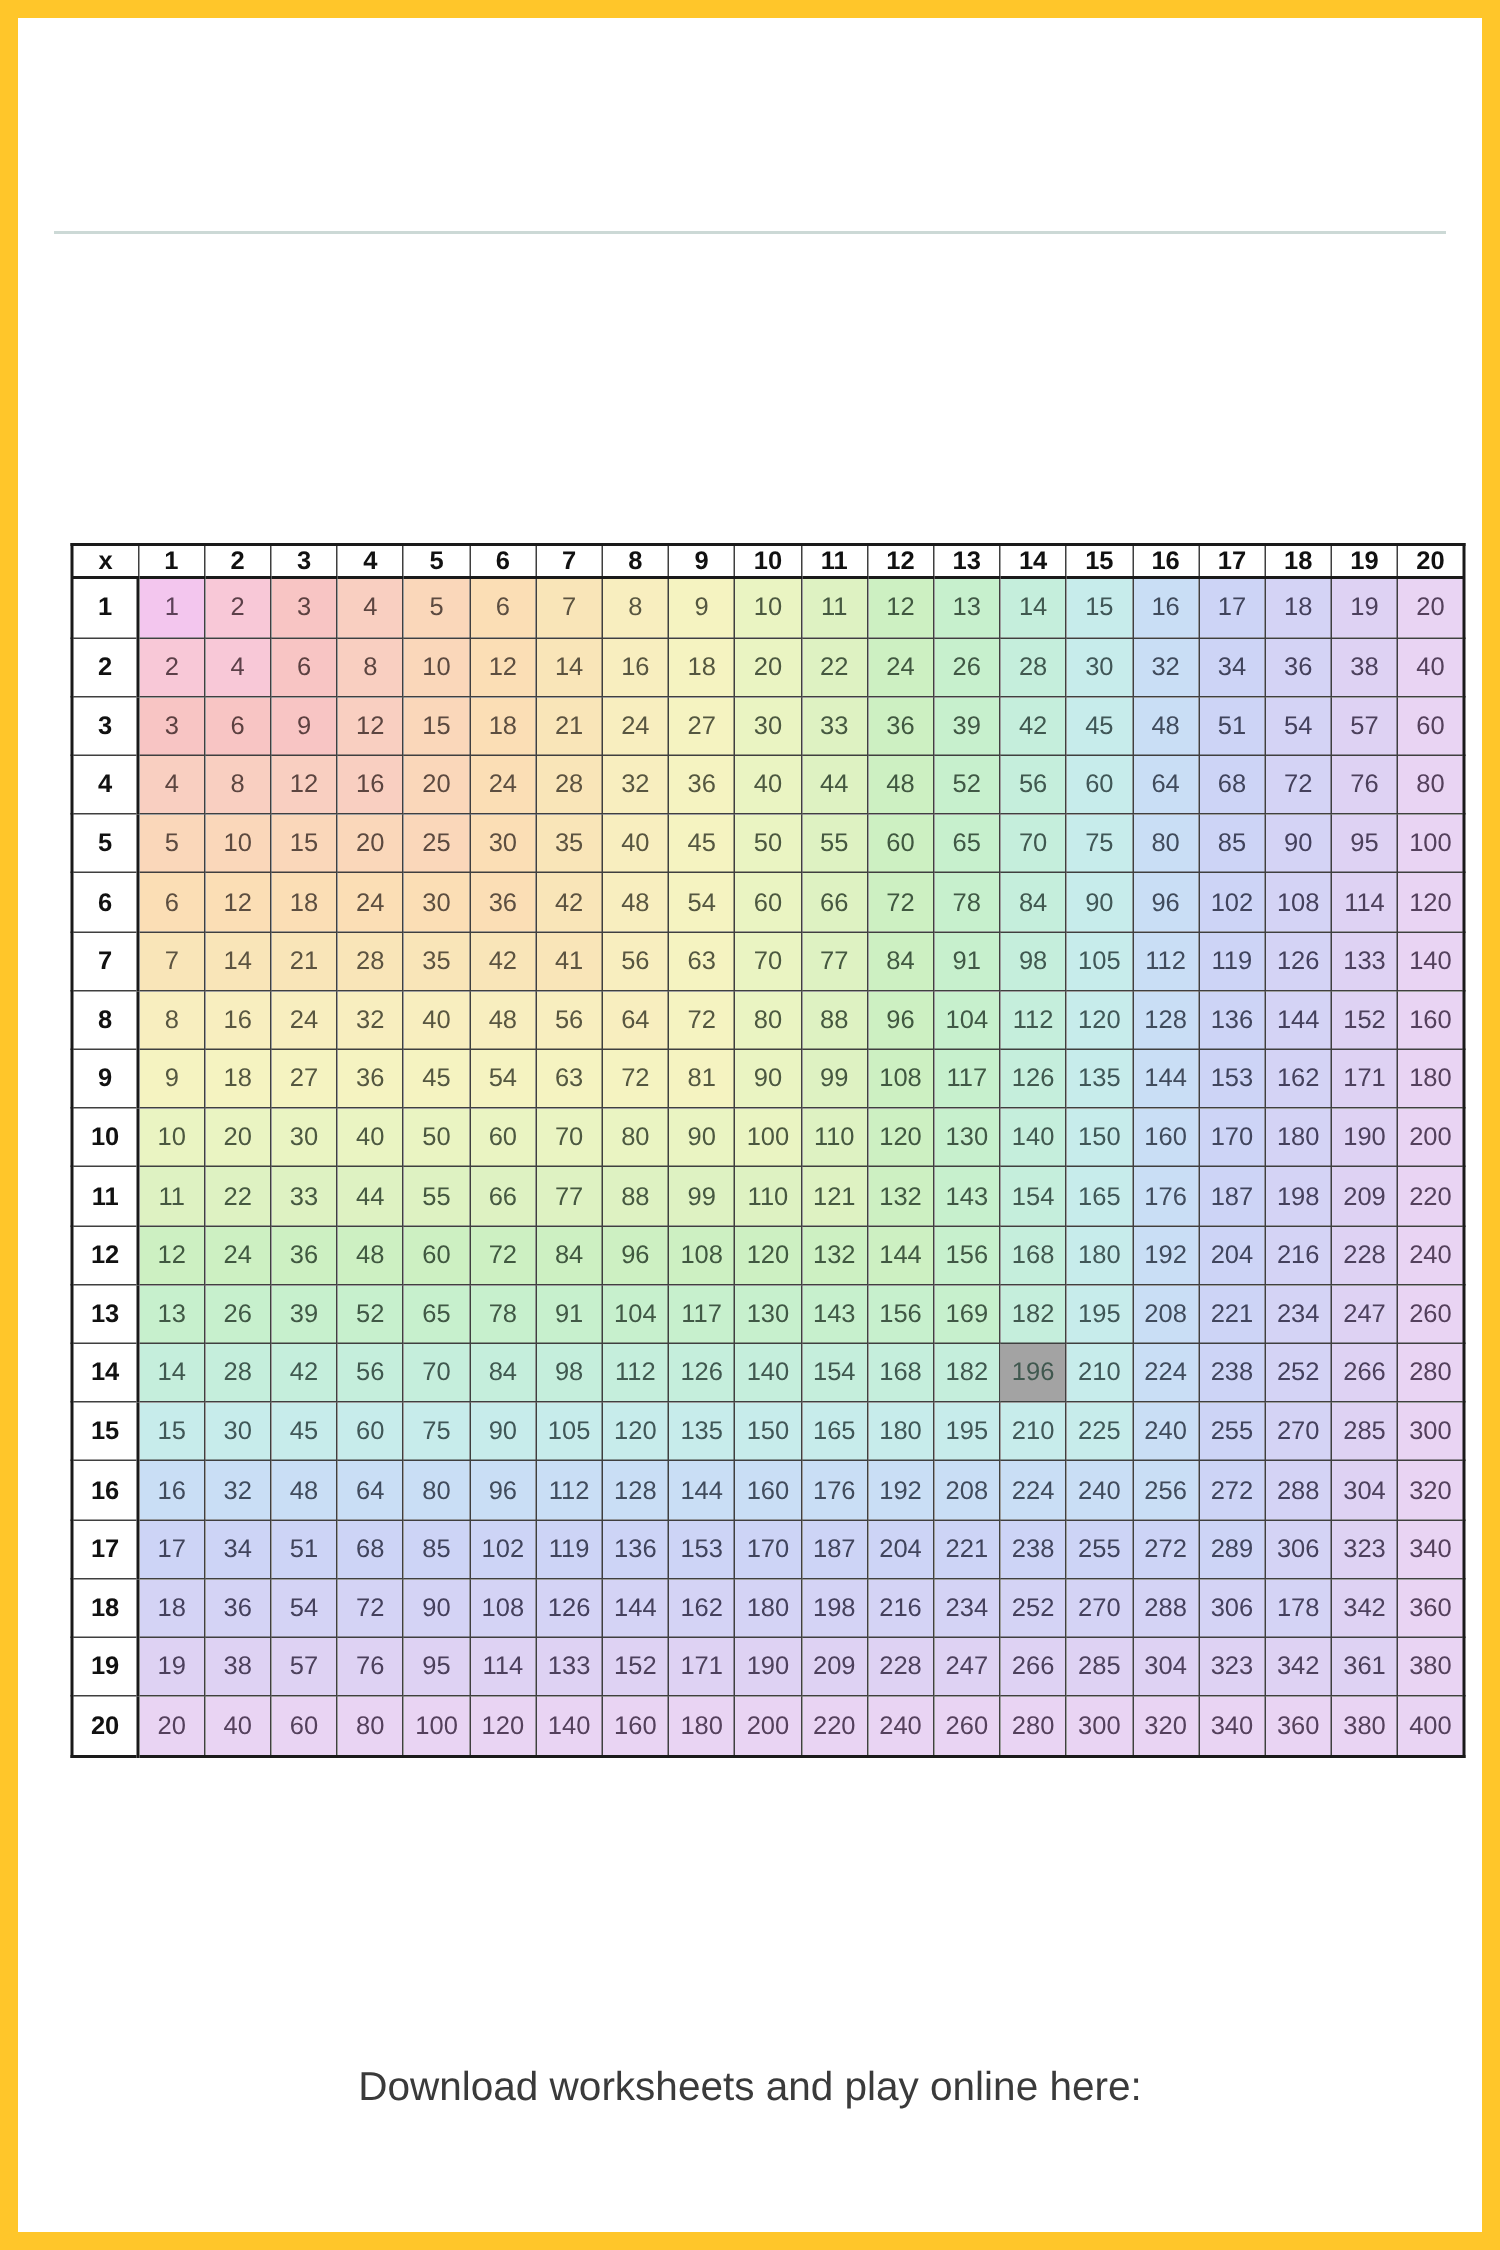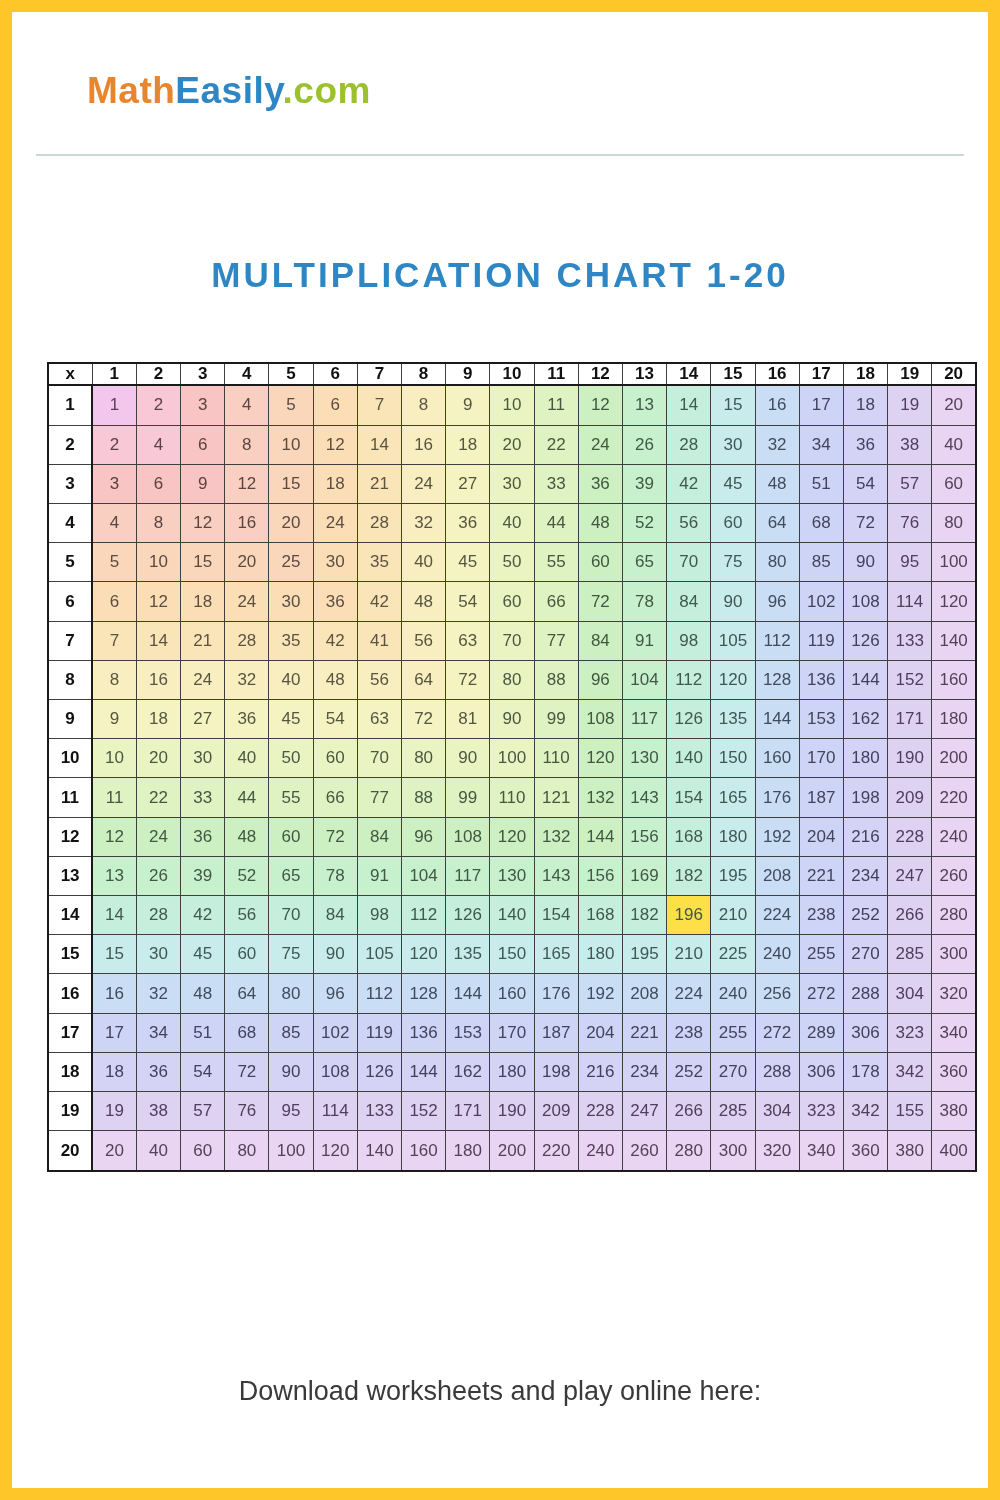--- a/index.html
+++ b/index.html
@@ -91,28 +91,24 @@
     text-align: center;
     font-size: 27px;
   }
 </style>
 </head>
 <body>
 
 <div class="page">
 
   <div class="header">
-    <div class="logo">
-      <span style="color: rgb(232, 134, 45);">Math</span><span style="color: rgb(47, 134, 197);">Easily</span><span style="color: rgb(156, 193, 47);">.com</span>
-    </div>
   </div>
 
   <div class="divider"></div>
 
-  <div class="title" style="color: rgb(46, 134, 196);">MULTIPLICATION CHART 1-20</div>
 
   <table class="mult" id="mult-table">
       <thead>
         <tr>
           <th>x</th>
           <th>1</th>
           <th>2</th>
           <th>3</th>
           <th>4</th>
           <th>5</th>
@@ -441,21 +437,21 @@
           <td style="background: rgb(197, 238, 220); color: rgb(64, 88, 79);">56</td>
           <td style="background: rgb(197, 238, 220); color: rgb(64, 88, 79);">70</td>
           <td style="background: rgb(197, 238, 220); color: rgb(64, 88, 79);">84</td>
           <td style="background: rgb(197, 238, 220); color: rgb(64, 88, 79);">98</td>
           <td style="background: rgb(197, 238, 220); color: rgb(64, 88, 79);">112</td>
           <td style="background: rgb(197, 238, 220); color: rgb(64, 88, 79);">126</td>
           <td style="background: rgb(197, 238, 220); color: rgb(64, 88, 79);">140</td>
           <td style="background: rgb(197, 238, 220); color: rgb(64, 88, 79);">154</td>
           <td style="background: rgb(197, 238, 220); color: rgb(64, 88, 79);">168</td>
           <td style="background: rgb(197, 238, 220); color: rgb(64, 88, 79);">182</td>
-          <td style="background: #fde047; color: rgb(64, 88, 79);">196</td>
+          <td style="background: #a3a3a3; color: rgb(64, 88, 79);">196</td>
           <td style="background: rgb(199, 236, 235); color: rgb(64, 87, 87);">210</td>
           <td style="background: rgb(201, 222, 245); color: rgb(64, 75, 92);">224</td>
           <td style="background: rgb(205, 212, 246); color: rgb(64, 68, 92);">238</td>
           <td style="background: rgb(212, 211, 245); color: rgb(68, 64, 92);">252</td>
           <td style="background: rgb(222, 210, 243); color: rgb(76, 64, 92);">266</td>
           <td style="background: rgb(233, 212, 243); color: rgb(84, 64, 92);">280</td>
         </tr>
         <tr>
           <th>15</th>
           <td style="background: rgb(199, 236, 235); color: rgb(64, 87, 87);">15</td>
@@ -561,21 +557,21 @@
           <td style="background: rgb(222, 210, 243); color: rgb(76, 64, 92);">171</td>
           <td style="background: rgb(222, 210, 243); color: rgb(76, 64, 92);">190</td>
           <td style="background: rgb(222, 210, 243); color: rgb(76, 64, 92);">209</td>
           <td style="background: rgb(222, 210, 243); color: rgb(76, 64, 92);">228</td>
           <td style="background: rgb(222, 210, 243); color: rgb(76, 64, 92);">247</td>
           <td style="background: rgb(222, 210, 243); color: rgb(76, 64, 92);">266</td>
           <td style="background: rgb(222, 210, 243); color: rgb(76, 64, 92);">285</td>
           <td style="background: rgb(222, 210, 243); color: rgb(76, 64, 92);">304</td>
           <td style="background: rgb(222, 210, 243); color: rgb(76, 64, 92);">323</td>
           <td style="background: rgb(222, 210, 243); color: rgb(76, 64, 92);">342</td>
-          <td style="background: rgb(222, 210, 243); color: rgb(76, 64, 92);">155</td>
+          <td style="background: rgb(222, 210, 243); color: rgb(76, 64, 92);">361</td>
           <td style="background: rgb(233, 212, 243); color: rgb(84, 64, 92);">380</td>
         </tr>
         <tr>
           <th>20</th>
           <td style="background: rgb(233, 212, 243); color: rgb(84, 64, 92);">20</td>
           <td style="background: rgb(233, 212, 243); color: rgb(84, 64, 92);">40</td>
           <td style="background: rgb(233, 212, 243); color: rgb(84, 64, 92);">60</td>
           <td style="background: rgb(233, 212, 243); color: rgb(84, 64, 92);">80</td>
           <td style="background: rgb(233, 212, 243); color: rgb(84, 64, 92);">100</td>
           <td style="background: rgb(233, 212, 243); color: rgb(84, 64, 92);">120</td>

